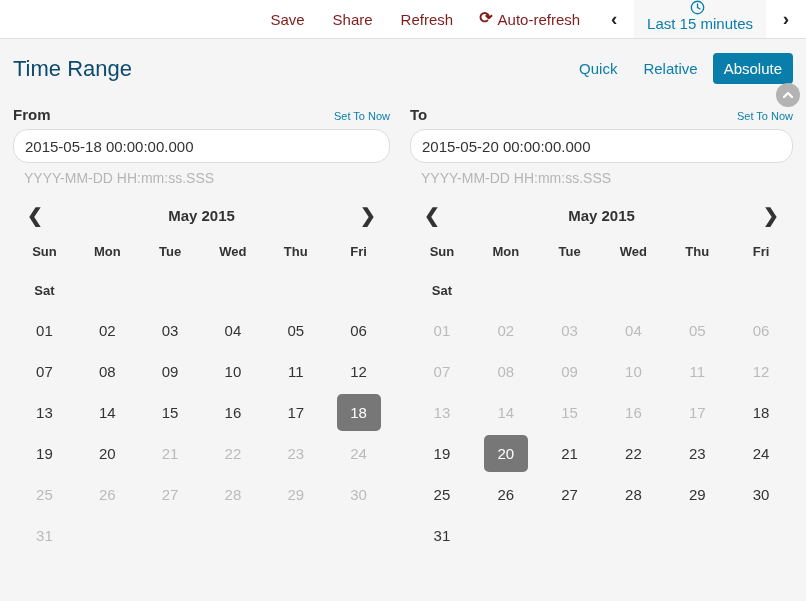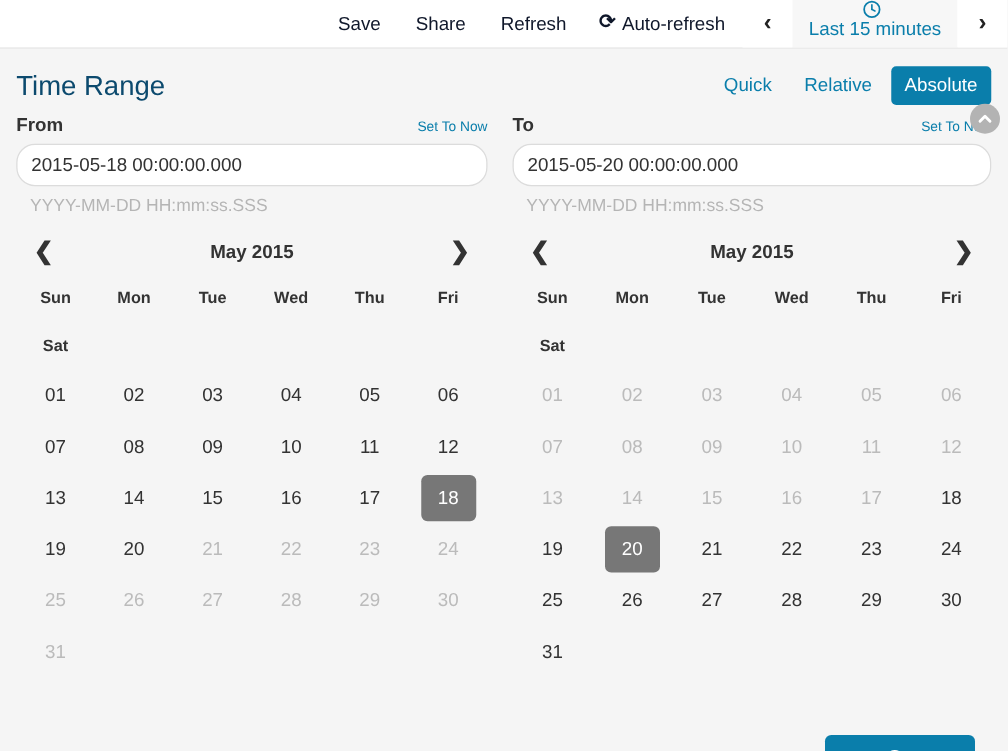--- a/index.html
+++ b/index.html
@@ -21,21 +21,21 @@
     border-bottom: 1px solid #e0e0e0;
     display: flex;
     align-items: stretch;
     justify-content: flex-end;
     font-size: 15px;
   }
   .tb-item {
     display: flex;
     align-items: center;
     padding: 0 14px;
-    color: #0f172a;
+    color: #7f1d1d;
     white-space: nowrap;
     cursor: pointer;
     height: 100%;
   }
   .tb-item.icon-label { padding-left: 12px; }
   .tb-refresh-icon {
     display: inline-block;
     font-size: 16px;
     font-weight: bold;
     margin-right: 5px;
@@ -137,20 +137,21 @@
   .field-head {
     display: flex;
     align-items: baseline;
     justify-content: space-between;
     margin-bottom: 6px;
   }
   .field-label {
     font-size: 15px;
     font-weight: bold;
     color: #333;
+    margin-top: 14px;
   }
   .set-now {
     font-size: 11px;
     color: #0a7eab;
     cursor: pointer;
   }
   .date-input {
     width: 100%;
     height: 34px;
     border: 1px solid #dcdcdc;

